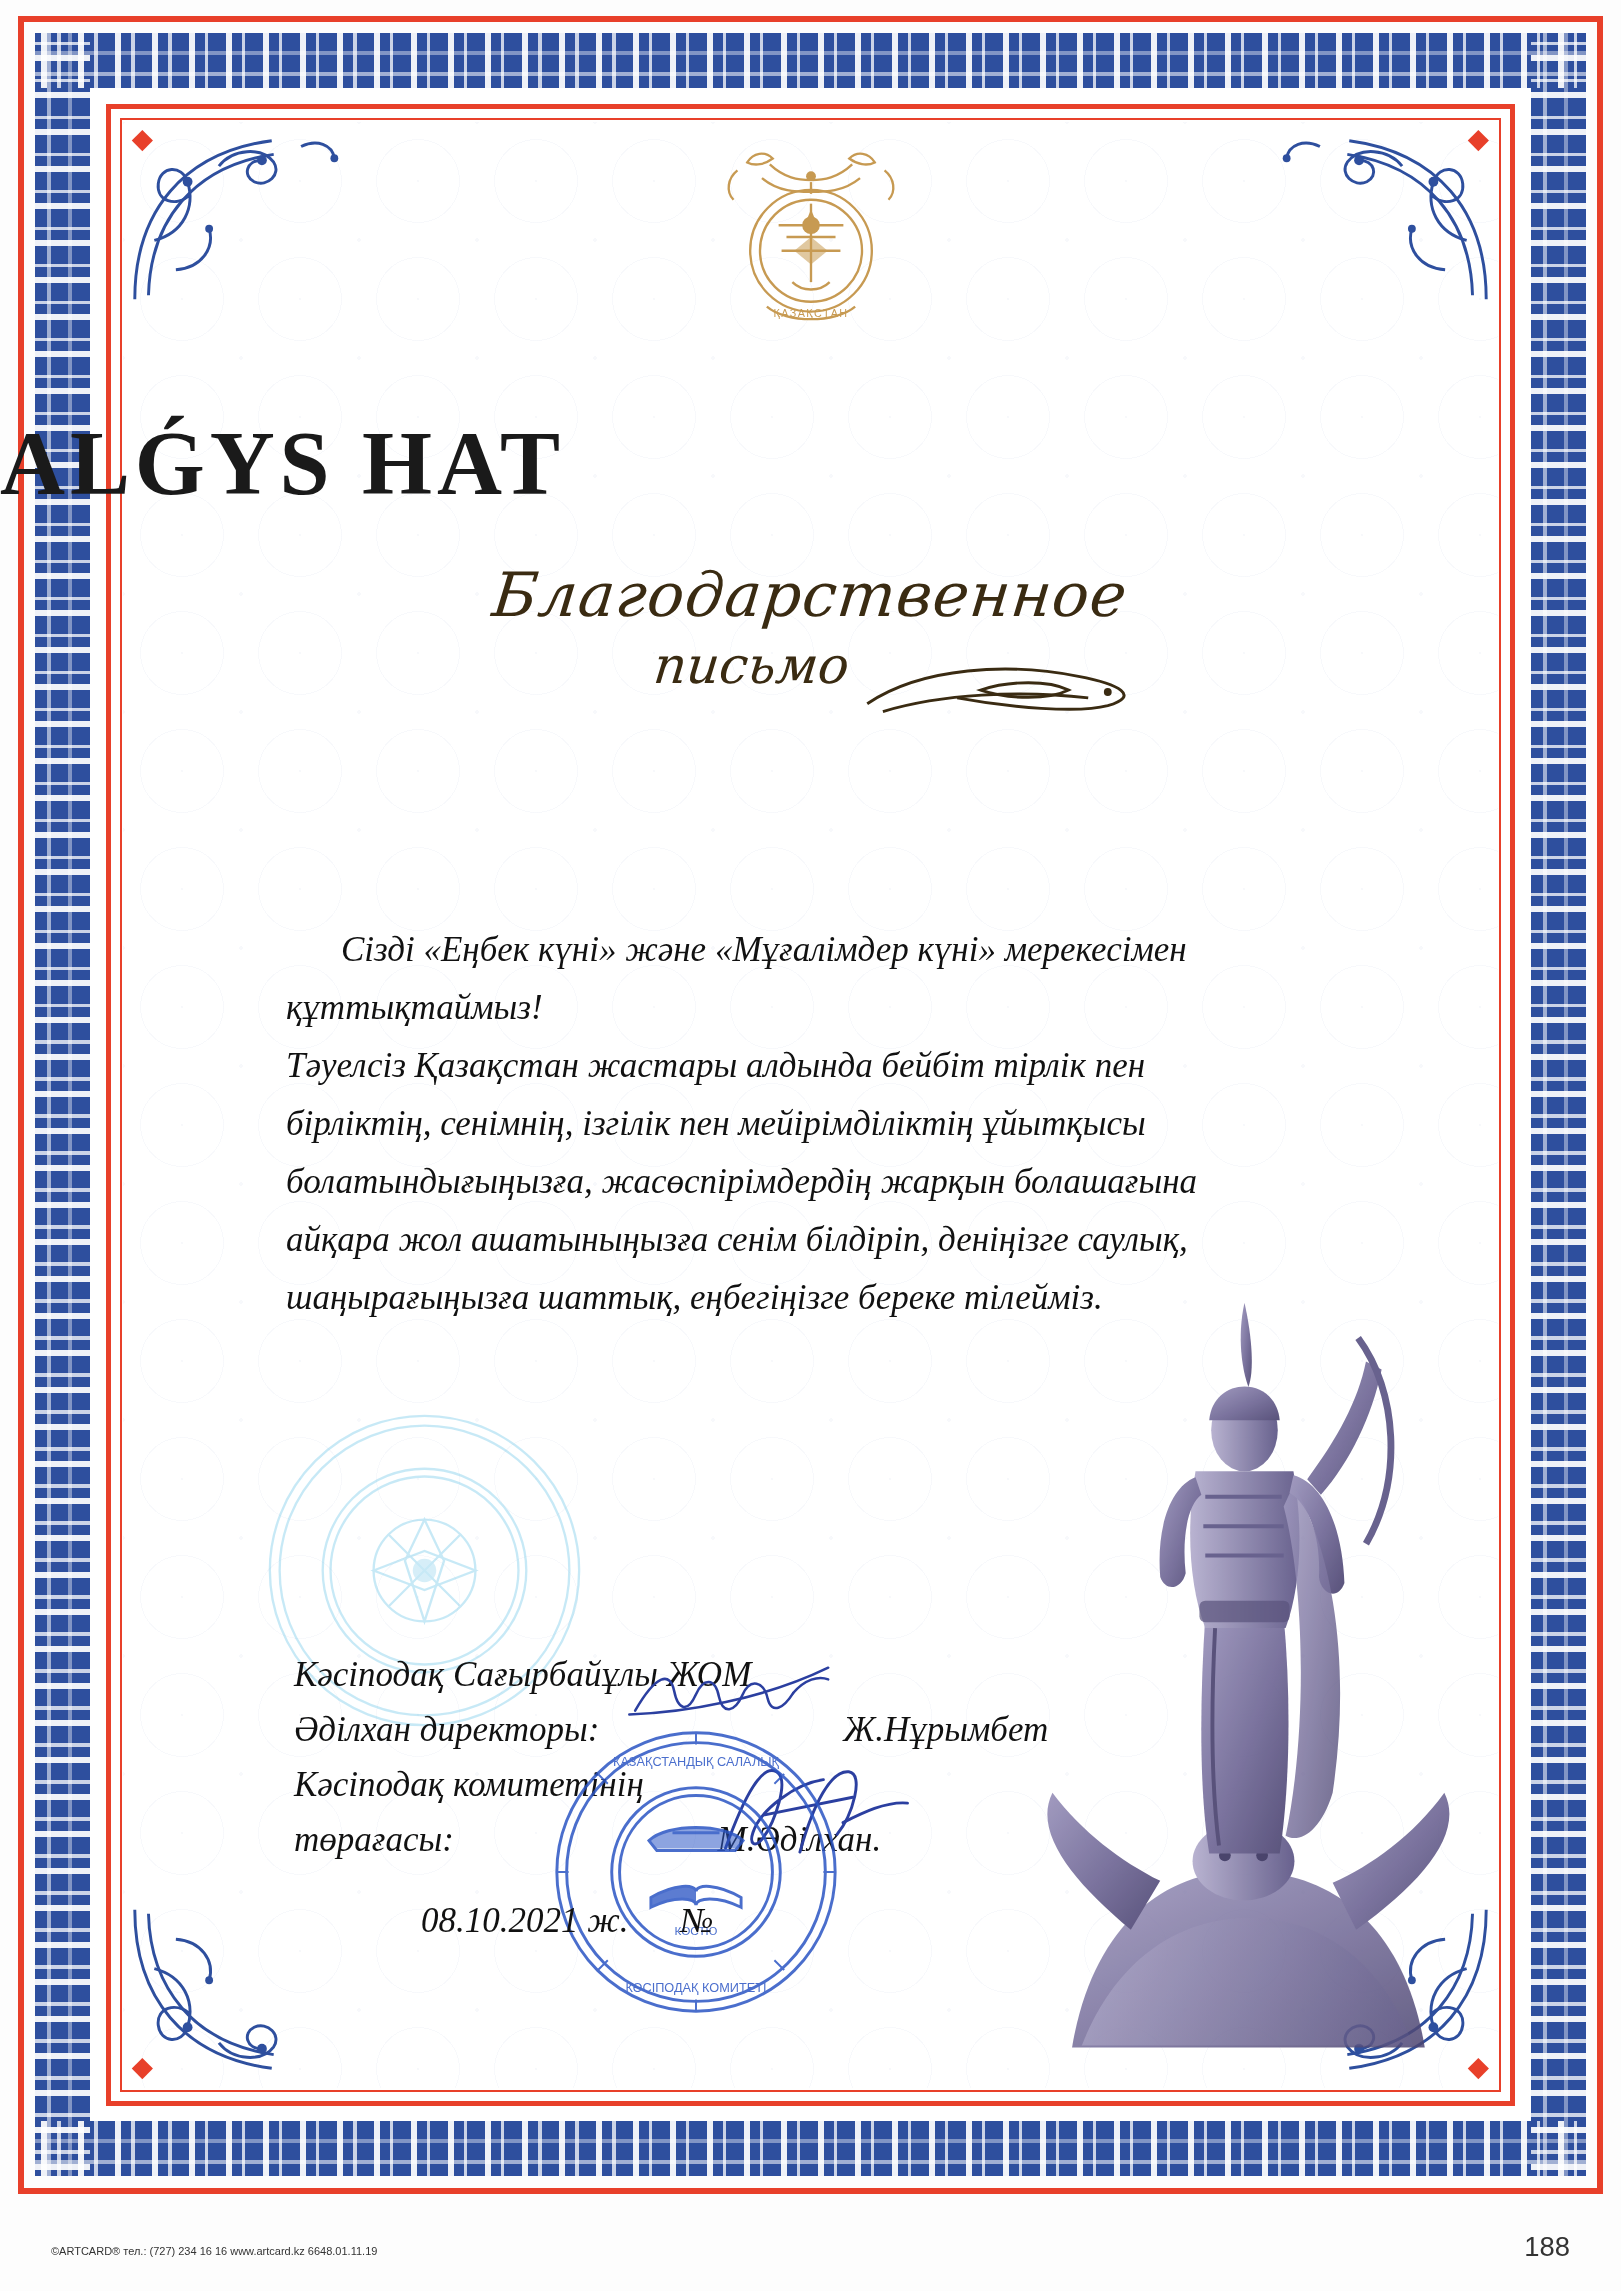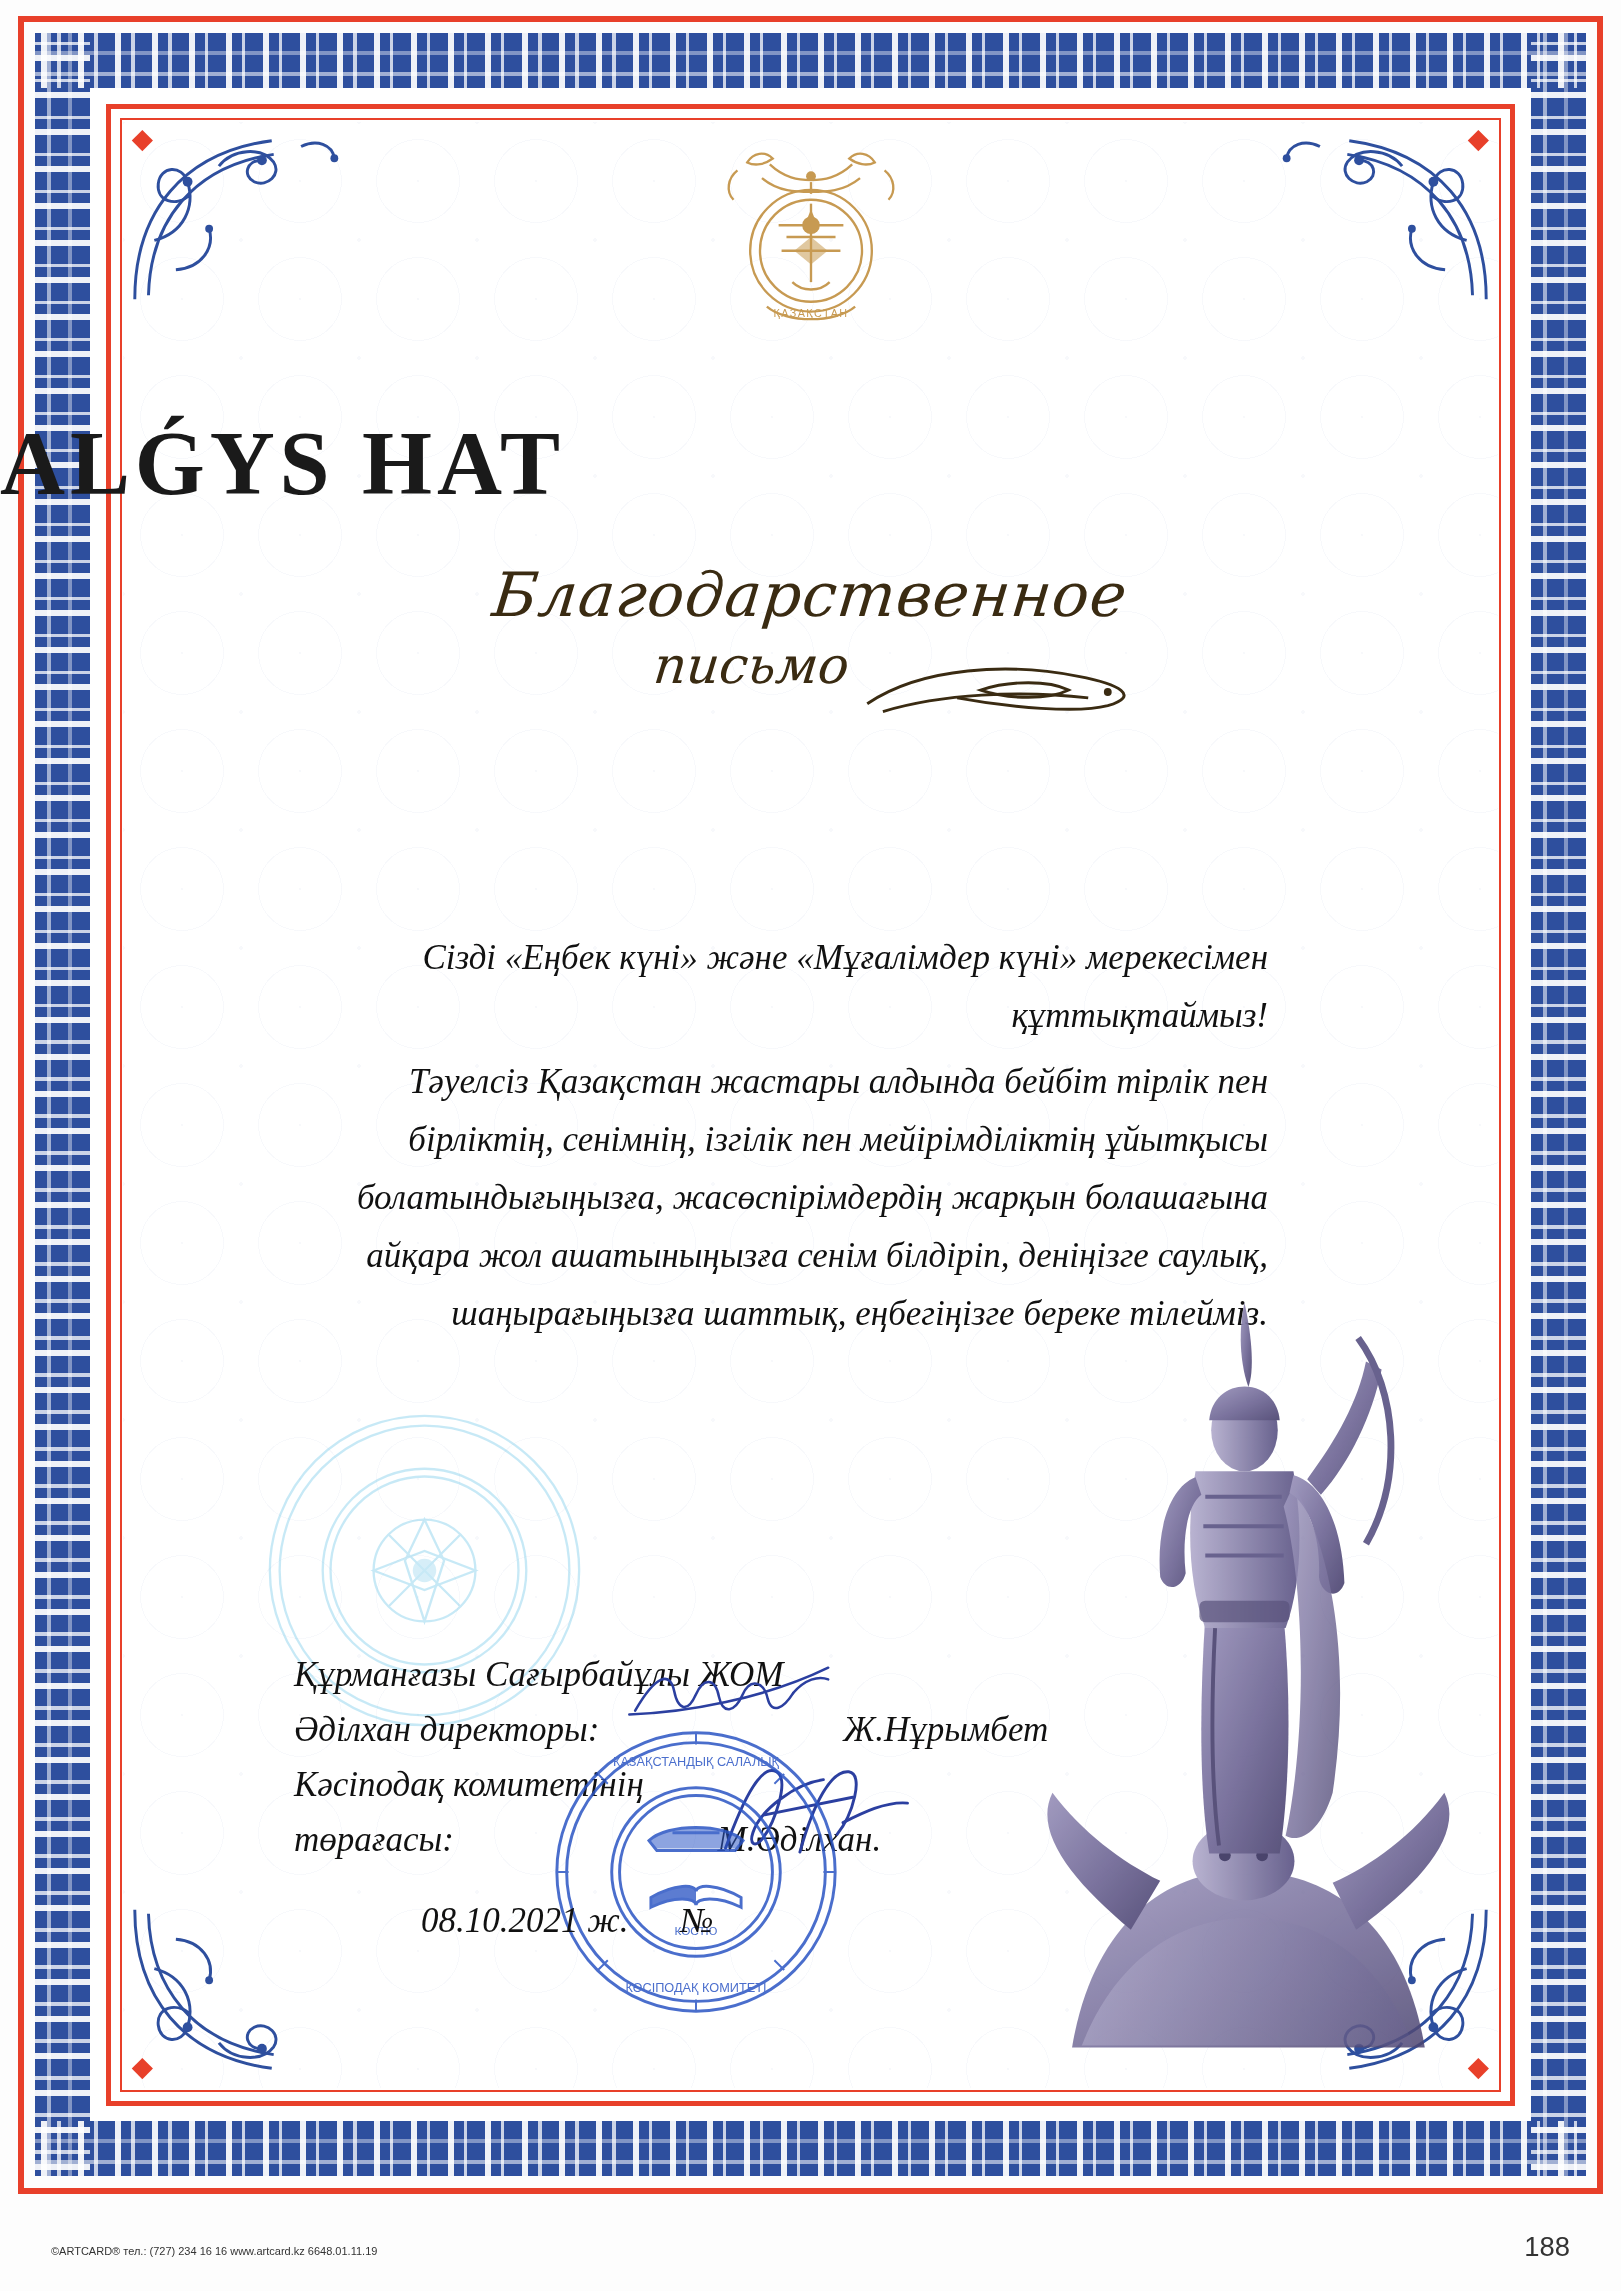--- a/index.html
+++ b/index.html
@@ -193,21 +193,21 @@
     position: absolute;
     left: 286px;
     top: 921px;
     width: 990px;
     font-family: "Liberation Serif", serif;
     font-style: italic;
     font-size: 35px;
     line-height: 58px;
     color: #111;
   }
-  .body-text p { margin: 8px; text-align: right; }
+  .body-text p { margin: 0; }
   .body-text p.indent { text-indent: 55px; }
 
   
   .sign-block {
     position: absolute;
     left: 294px;
     top: 1647px;
     font-family: "Liberation Serif", serif;
     font-style: italic;
     font-size: 35px;
@@ -481,21 +481,21 @@
       <path d="M200 180 C 204 134, 268 134, 272 180 Z" fill="url(#stone)"></path>
       <path d="M236 60 C 244 96, 246 130, 240 146 C 234 130, 228 96, 236 60 Z" fill="url(#stone)"></path>
 
       <path d="M286 246 C 330 320, 344 440, 326 560 C 314 600, 292 612, 278 604 C 300 500, 298 352, 276 268 Z" fill="url(#stone)" opacity="0.85"></path>
 
       <rect x="190" y="364" width="92" height="22" rx="6" fill="#4b4470" opacity="0.7"></rect>
     </svg>
   </div>
 
   <div class="sign-block">
-    <div class="sign-row">Құрманғазы Сағырбайұлы ЖОМ</div>
+    <div class="sign-row">Кәсіподақ Сағырбайұлы ЖОМ</div>
     <div class="sign-row">
       <span>Әділхан директоры:</span>
       <span class="sign-name">Ж.Нұрымбет</span>
     </div>
     <div class="sign-row">Кәсіподақ комитетінің</div>
     <div class="sign-row">
       <span>төрағасы:</span>
       <span class="sign-name2">М.Әділхан.</span>
     </div>
   </div>

